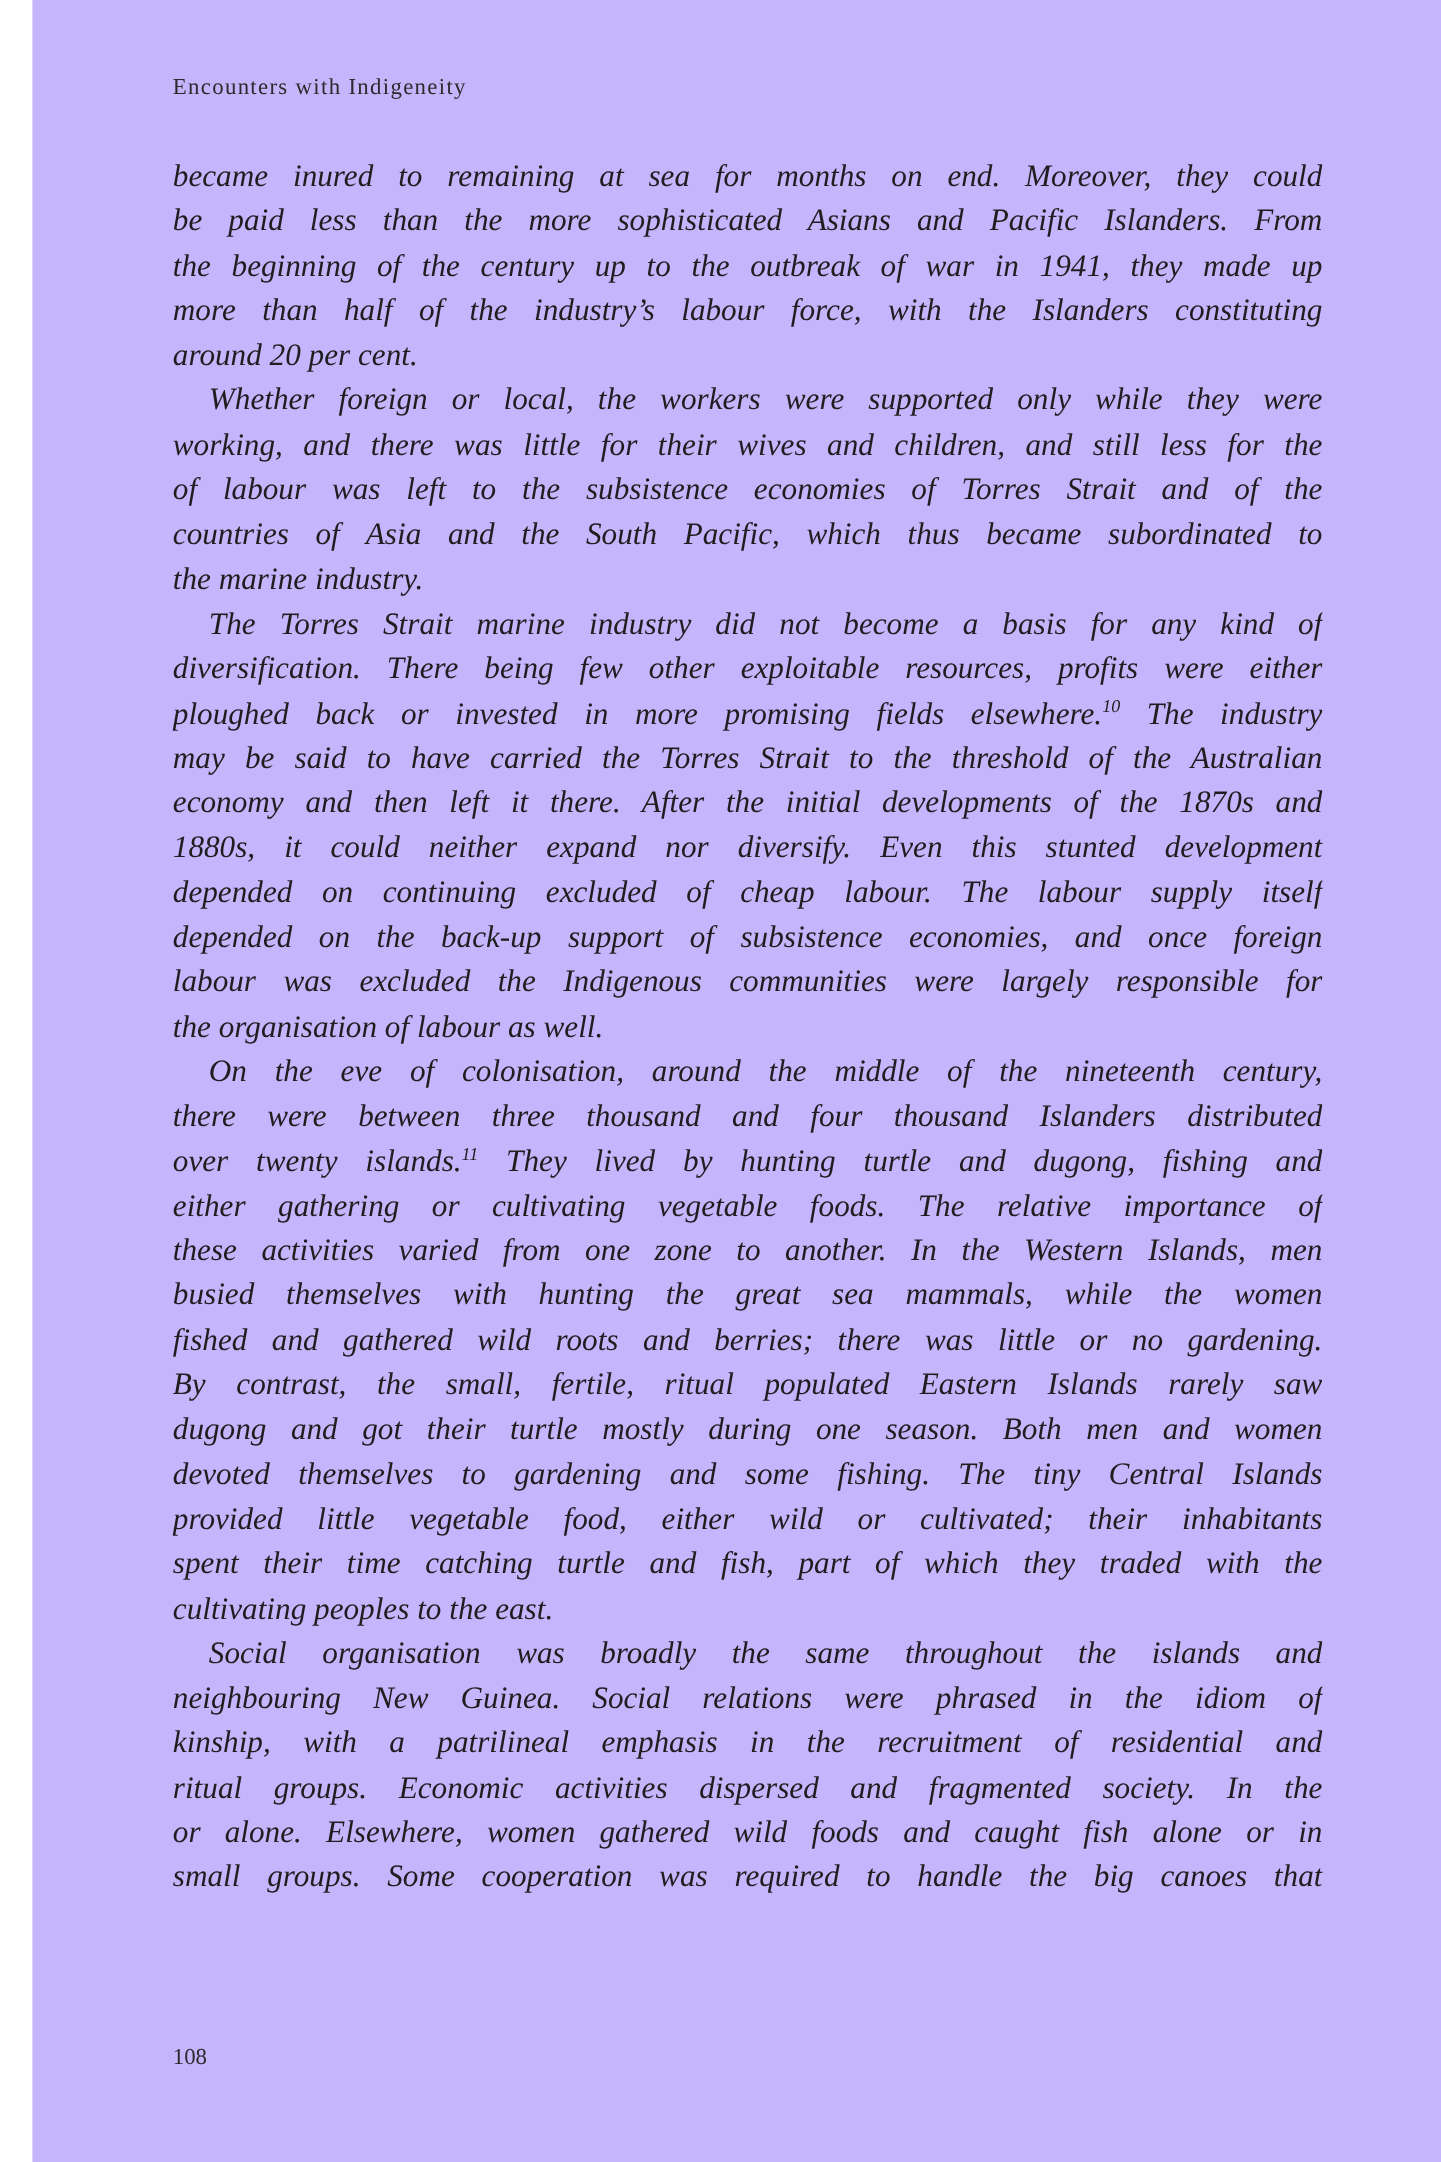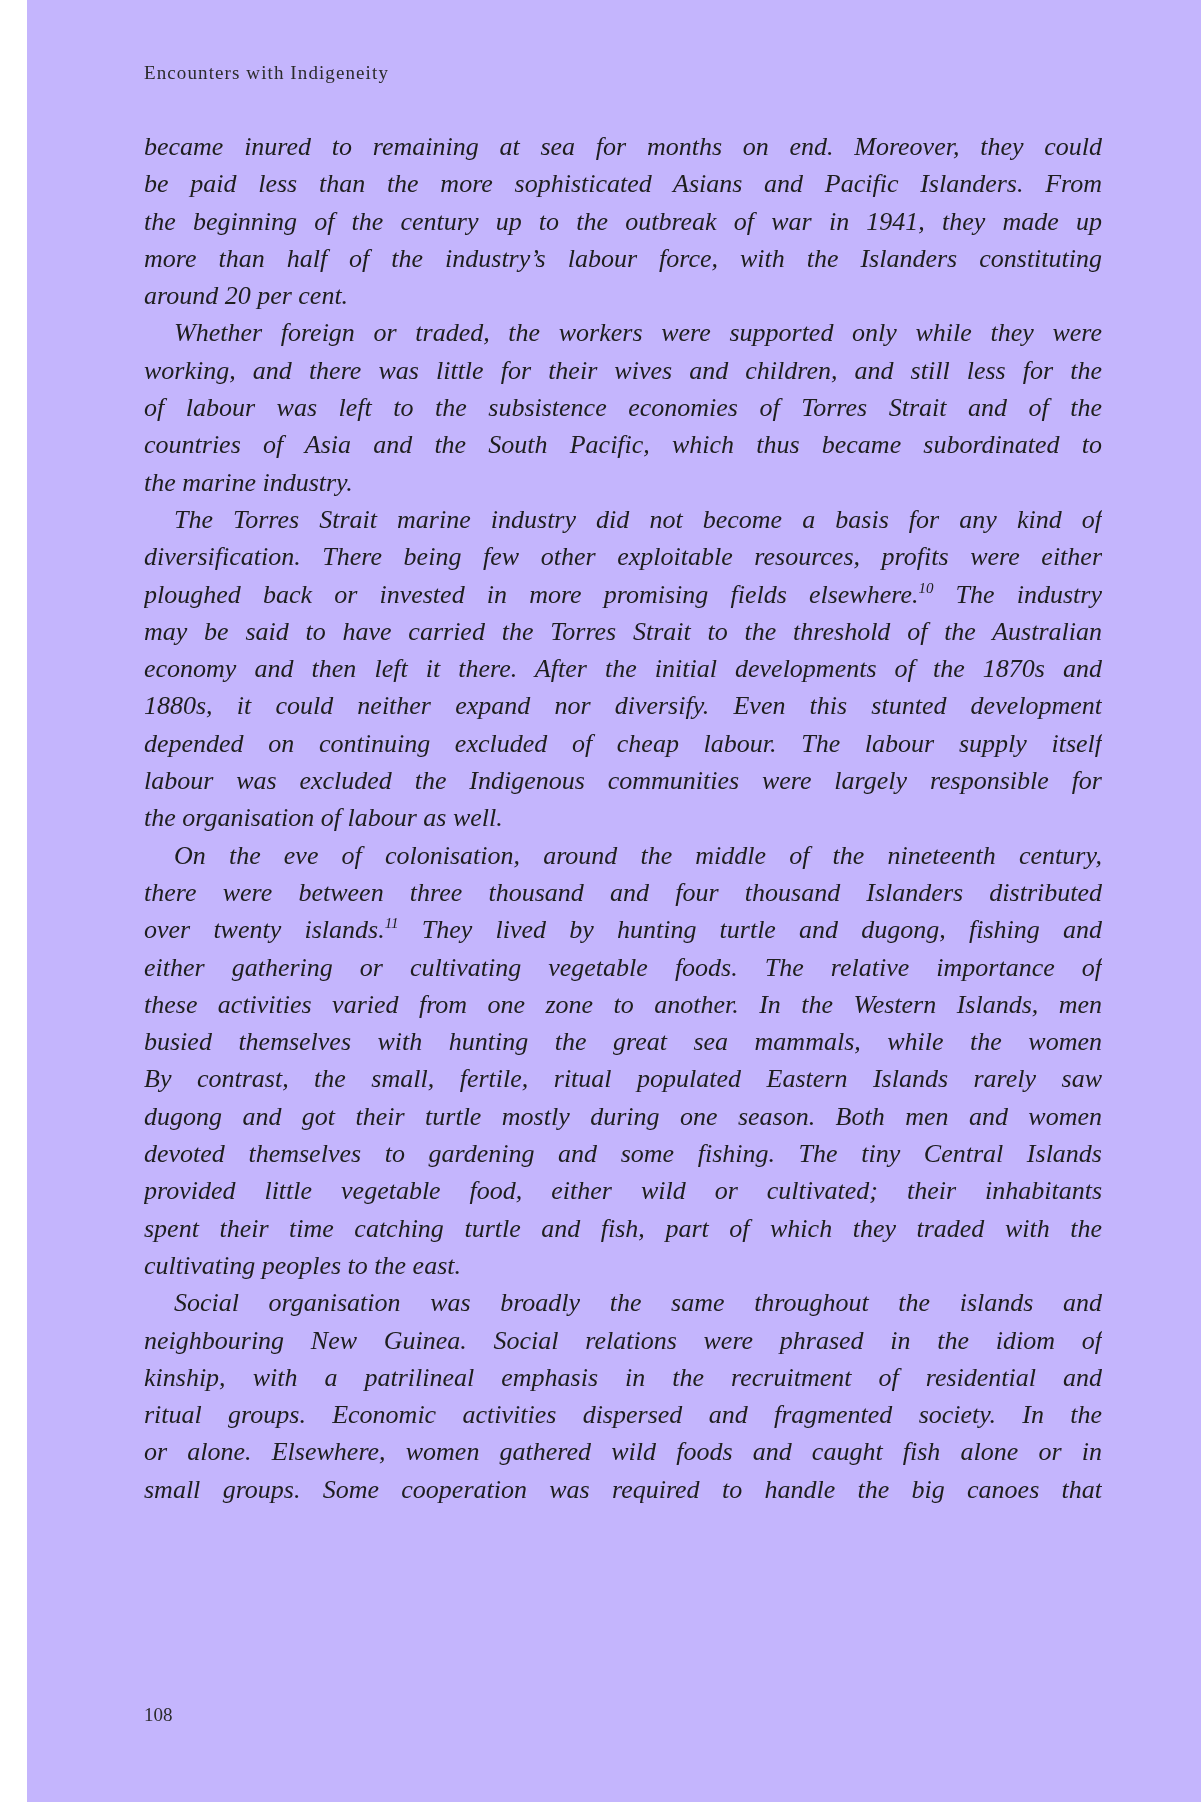--- a/index.html
+++ b/index.html
@@ -71,44 +71,46 @@
 
   <div class="body-text">
       <div class="paragraph">
         <div class="line">became inured to remaining at sea for months on end. Moreover, they could</div>
         <div class="line">be paid less than the more sophisticated Asians and Pacific Islanders. From</div>
         <div class="line">the beginning of the century up to the outbreak of war in 1941, they made up</div>
         <div class="line">more than half of the industry’s labour force, with the Islanders constituting</div>
         <div class="line end">around 20 per cent.</div>
       </div>
       <div class="paragraph">
-        <div class="line indent">Whether foreign or traded, the workers were supported only while they were</div>
+        <div class="line indent">Whether foreign or local, the workers were supported only while they were</div>
         <div class="line">working, and there was little for their wives and children, and still less for the</div>
         <div class="line">of labour was left to the subsistence economies of Torres Strait and of the</div>
         <div class="line">countries of Asia and the South Pacific, which thus became subordinated to</div>
         <div class="line end">the marine industry.</div>
       </div>
       <div class="paragraph">
         <div class="line indent">The Torres Strait marine industry did not become a basis for any kind of</div>
         <div class="line">diversification. There being few other exploitable resources, profits were either</div>
         <div class="line">ploughed back or invested in more promising fields elsewhere.<sup>10</sup> The industry</div>
         <div class="line">may be said to have carried the Torres Strait to the threshold of the Australian</div>
         <div class="line">economy and then left it there. After the initial developments of the 1870s and</div>
         <div class="line">1880s, it could neither expand nor diversify. Even this stunted development</div>
         <div class="line">depended on continuing excluded of cheap labour. The labour supply itself</div>
+        <div class="line">depended on the back-up support of subsistence economies, and once foreign</div>
         <div class="line">labour was excluded the Indigenous communities were largely responsible for</div>
         <div class="line end">the organisation of labour as well.</div>
       </div>
       <div class="paragraph">
         <div class="line indent">On the eve of colonisation, around the middle of the nineteenth century,</div>
         <div class="line">there were between three thousand and four thousand Islanders distributed</div>
         <div class="line">over twenty islands.<sup>11</sup> They lived by hunting turtle and dugong, fishing and</div>
         <div class="line">either gathering or cultivating vegetable foods. The relative importance of</div>
         <div class="line">these activities varied from one zone to another. In the Western Islands, men</div>
         <div class="line">busied themselves with hunting the great sea mammals, while the women</div>
+        <div class="line">fished and gathered wild roots and berries; there was little or no gardening.</div>
         <div class="line">By contrast, the small, fertile, ritual populated Eastern Islands rarely saw</div>
         <div class="line">dugong and got their turtle mostly during one season. Both men and women</div>
         <div class="line">devoted themselves to gardening and some fishing. The tiny Central Islands</div>
         <div class="line">provided little vegetable food, either wild or cultivated; their inhabitants</div>
         <div class="line">spent their time catching turtle and fish, part of which they traded with the</div>
         <div class="line end">cultivating peoples to the east.</div>
       </div>
       <div class="paragraph">
         <div class="line indent">Social organisation was broadly the same throughout the islands and</div>
         <div class="line">neighbouring New Guinea. Social relations were phrased in the idiom of</div>

